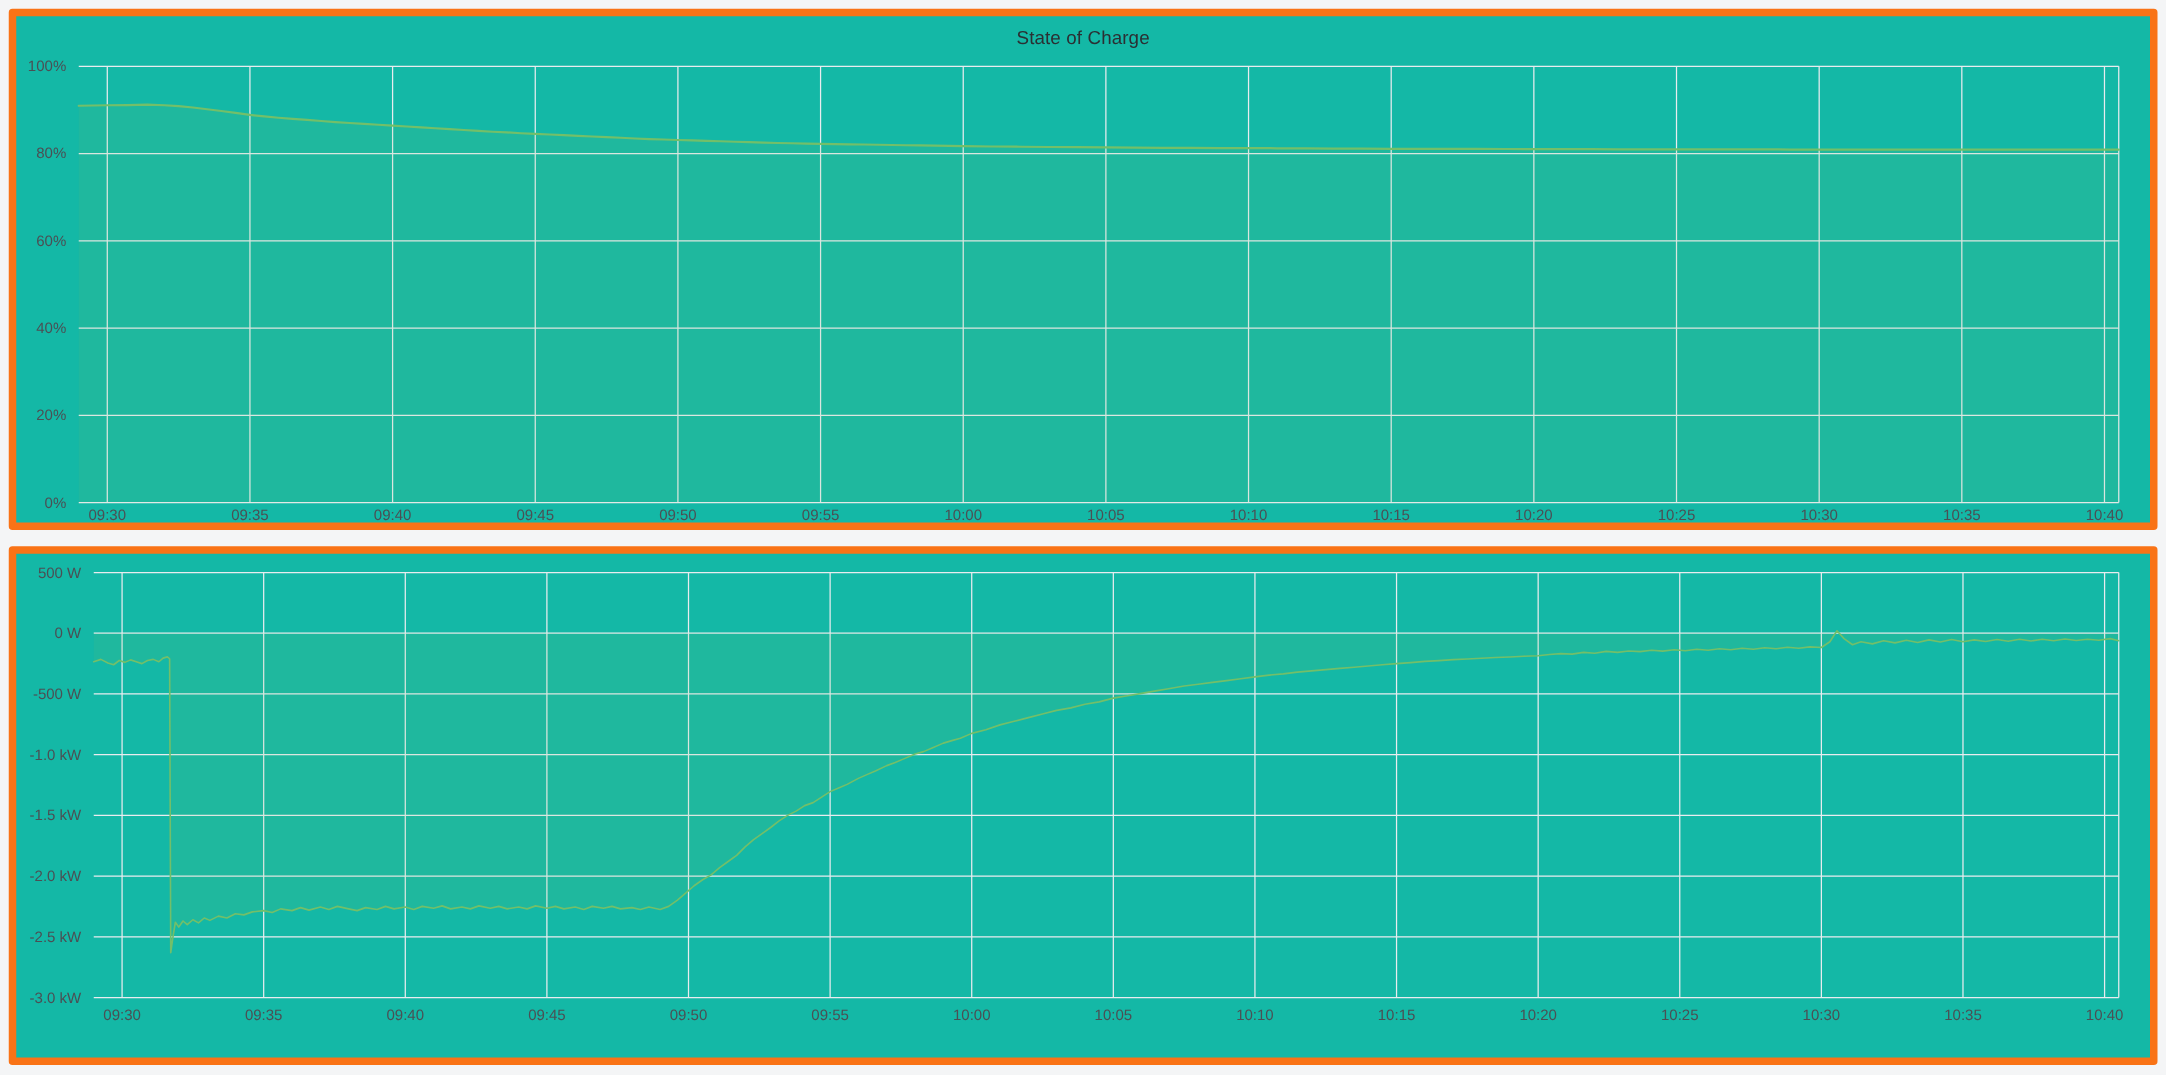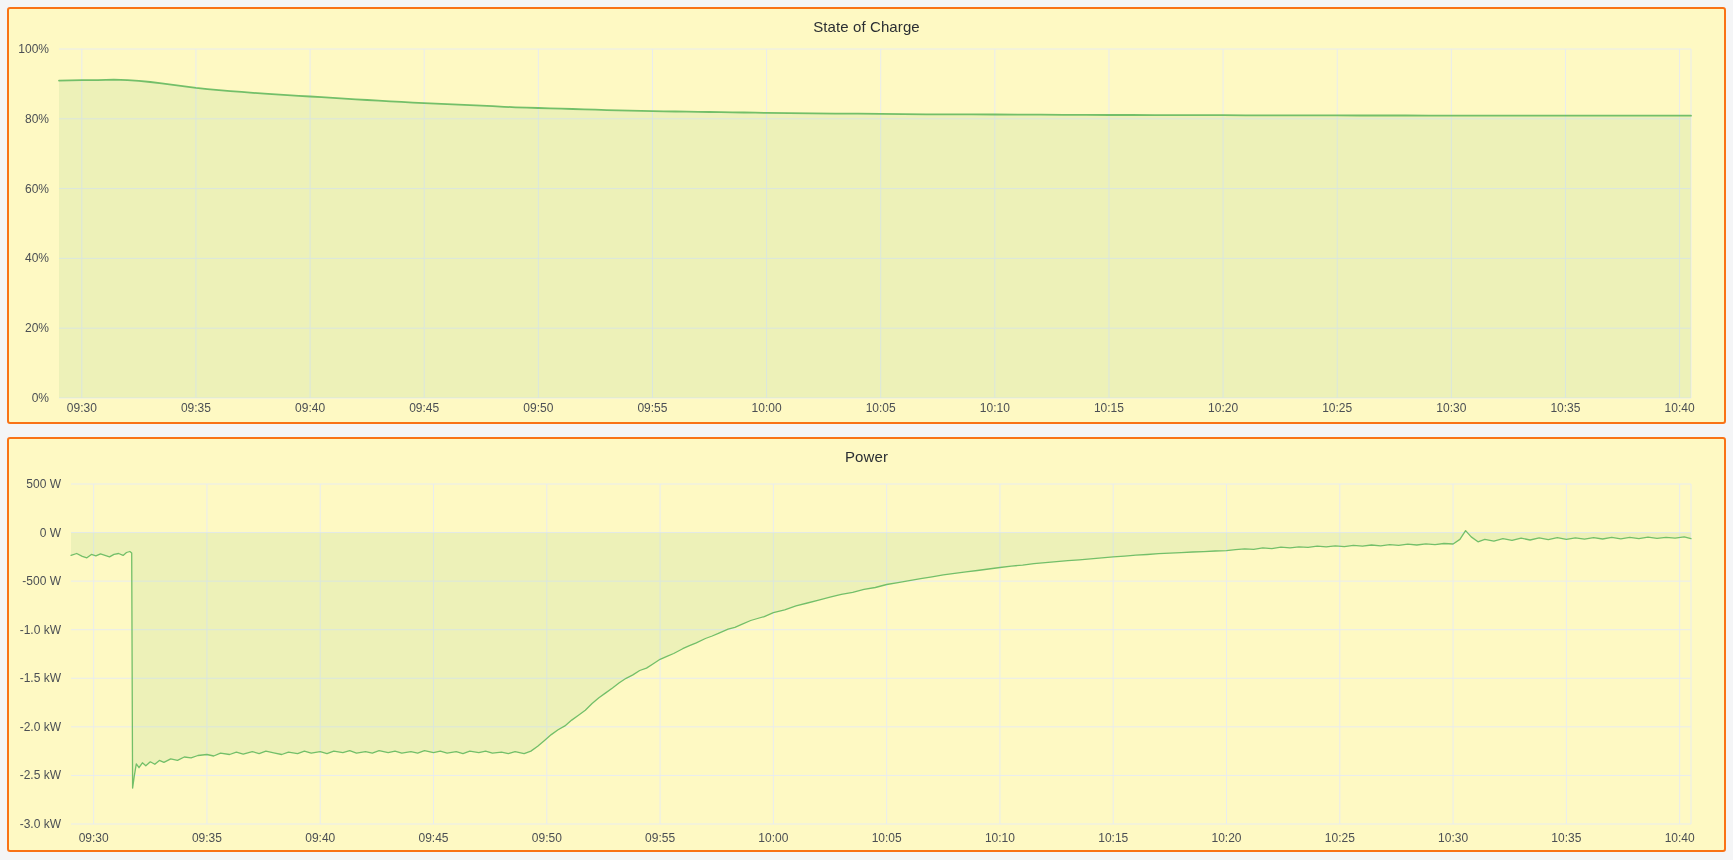--- a/index.html
+++ b/index.html
@@ -4,22 +4,22 @@
 <style>
   html,body{margin:0;padding:0;}
   body{
     width:1733px;height:860px;box-sizing:border-box;
     background:#f4f5f6;padding:7px;
     display:flex;flex-direction:column;gap:13px;
     font-family:"Liberation Sans",sans-serif;
     overflow:hidden;
   }
   .panel{
-    background:#fef9c3;
-    border:2px solid #f97316;
+    background:#14b8a6;
+    border:6px solid #f97316;
     border-radius:3px;
     flex:none;
     box-sizing:border-box;
   }
   .panel-title{
     height:26px;padding-top:4px;
     display:flex;align-items:center;justify-content:center;
     font-size:15px;font-weight:500;color:#2b2f33;
     letter-spacing:.1px;
   }
@@ -77,21 +77,20 @@
       <text x="1099.958041958042" y="373" text-anchor="middle" class="tick-label">10:15</text>
       <text x="1214.0839160839162" y="373" text-anchor="middle" class="tick-label">10:20</text>
       <text x="1328.2097902097903" y="373" text-anchor="middle" class="tick-label">10:25</text>
       <text x="1442.3356643356642" y="373" text-anchor="middle" class="tick-label">10:30</text>
       <text x="1556.4615384615386" y="373" text-anchor="middle" class="tick-label">10:35</text>
       <text x="1670.5874125874127" y="373" text-anchor="middle" class="tick-label">10:40</text>
     </svg>
 </div>
 
 <div class="panel" style="height:415px;">
-  <div class="panel-title">Power</div>
   <svg class="chart" width="1717" height="383">
       <line x1="62" y1="15" x2="1682" y2="15" stroke="#e9ecef" stroke-width="1"></line>
       <line x1="62" y1="63.57142857142857" x2="1682" y2="63.57142857142857" stroke="#e9ecef" stroke-width="1"></line>
       <line x1="62" y1="112.14285714285714" x2="1682" y2="112.14285714285714" stroke="#e9ecef" stroke-width="1"></line>
       <line x1="62" y1="160.7142857142857" x2="1682" y2="160.7142857142857" stroke="#e9ecef" stroke-width="1"></line>
       <line x1="62" y1="209.28571428571428" x2="1682" y2="209.28571428571428" stroke="#e9ecef" stroke-width="1"></line>
       <line x1="62" y1="257.8571428571429" x2="1682" y2="257.8571428571429" stroke="#e9ecef" stroke-width="1"></line>
       <line x1="62" y1="306.4285714285714" x2="1682" y2="306.4285714285714" stroke="#e9ecef" stroke-width="1"></line>
       <line x1="62" y1="355" x2="1682" y2="355" stroke="#e9ecef" stroke-width="1"></line>
       <line x1="84.65734265734265" y1="15" x2="84.65734265734265" y2="355" stroke="#e9ecef" stroke-width="1"></line>

